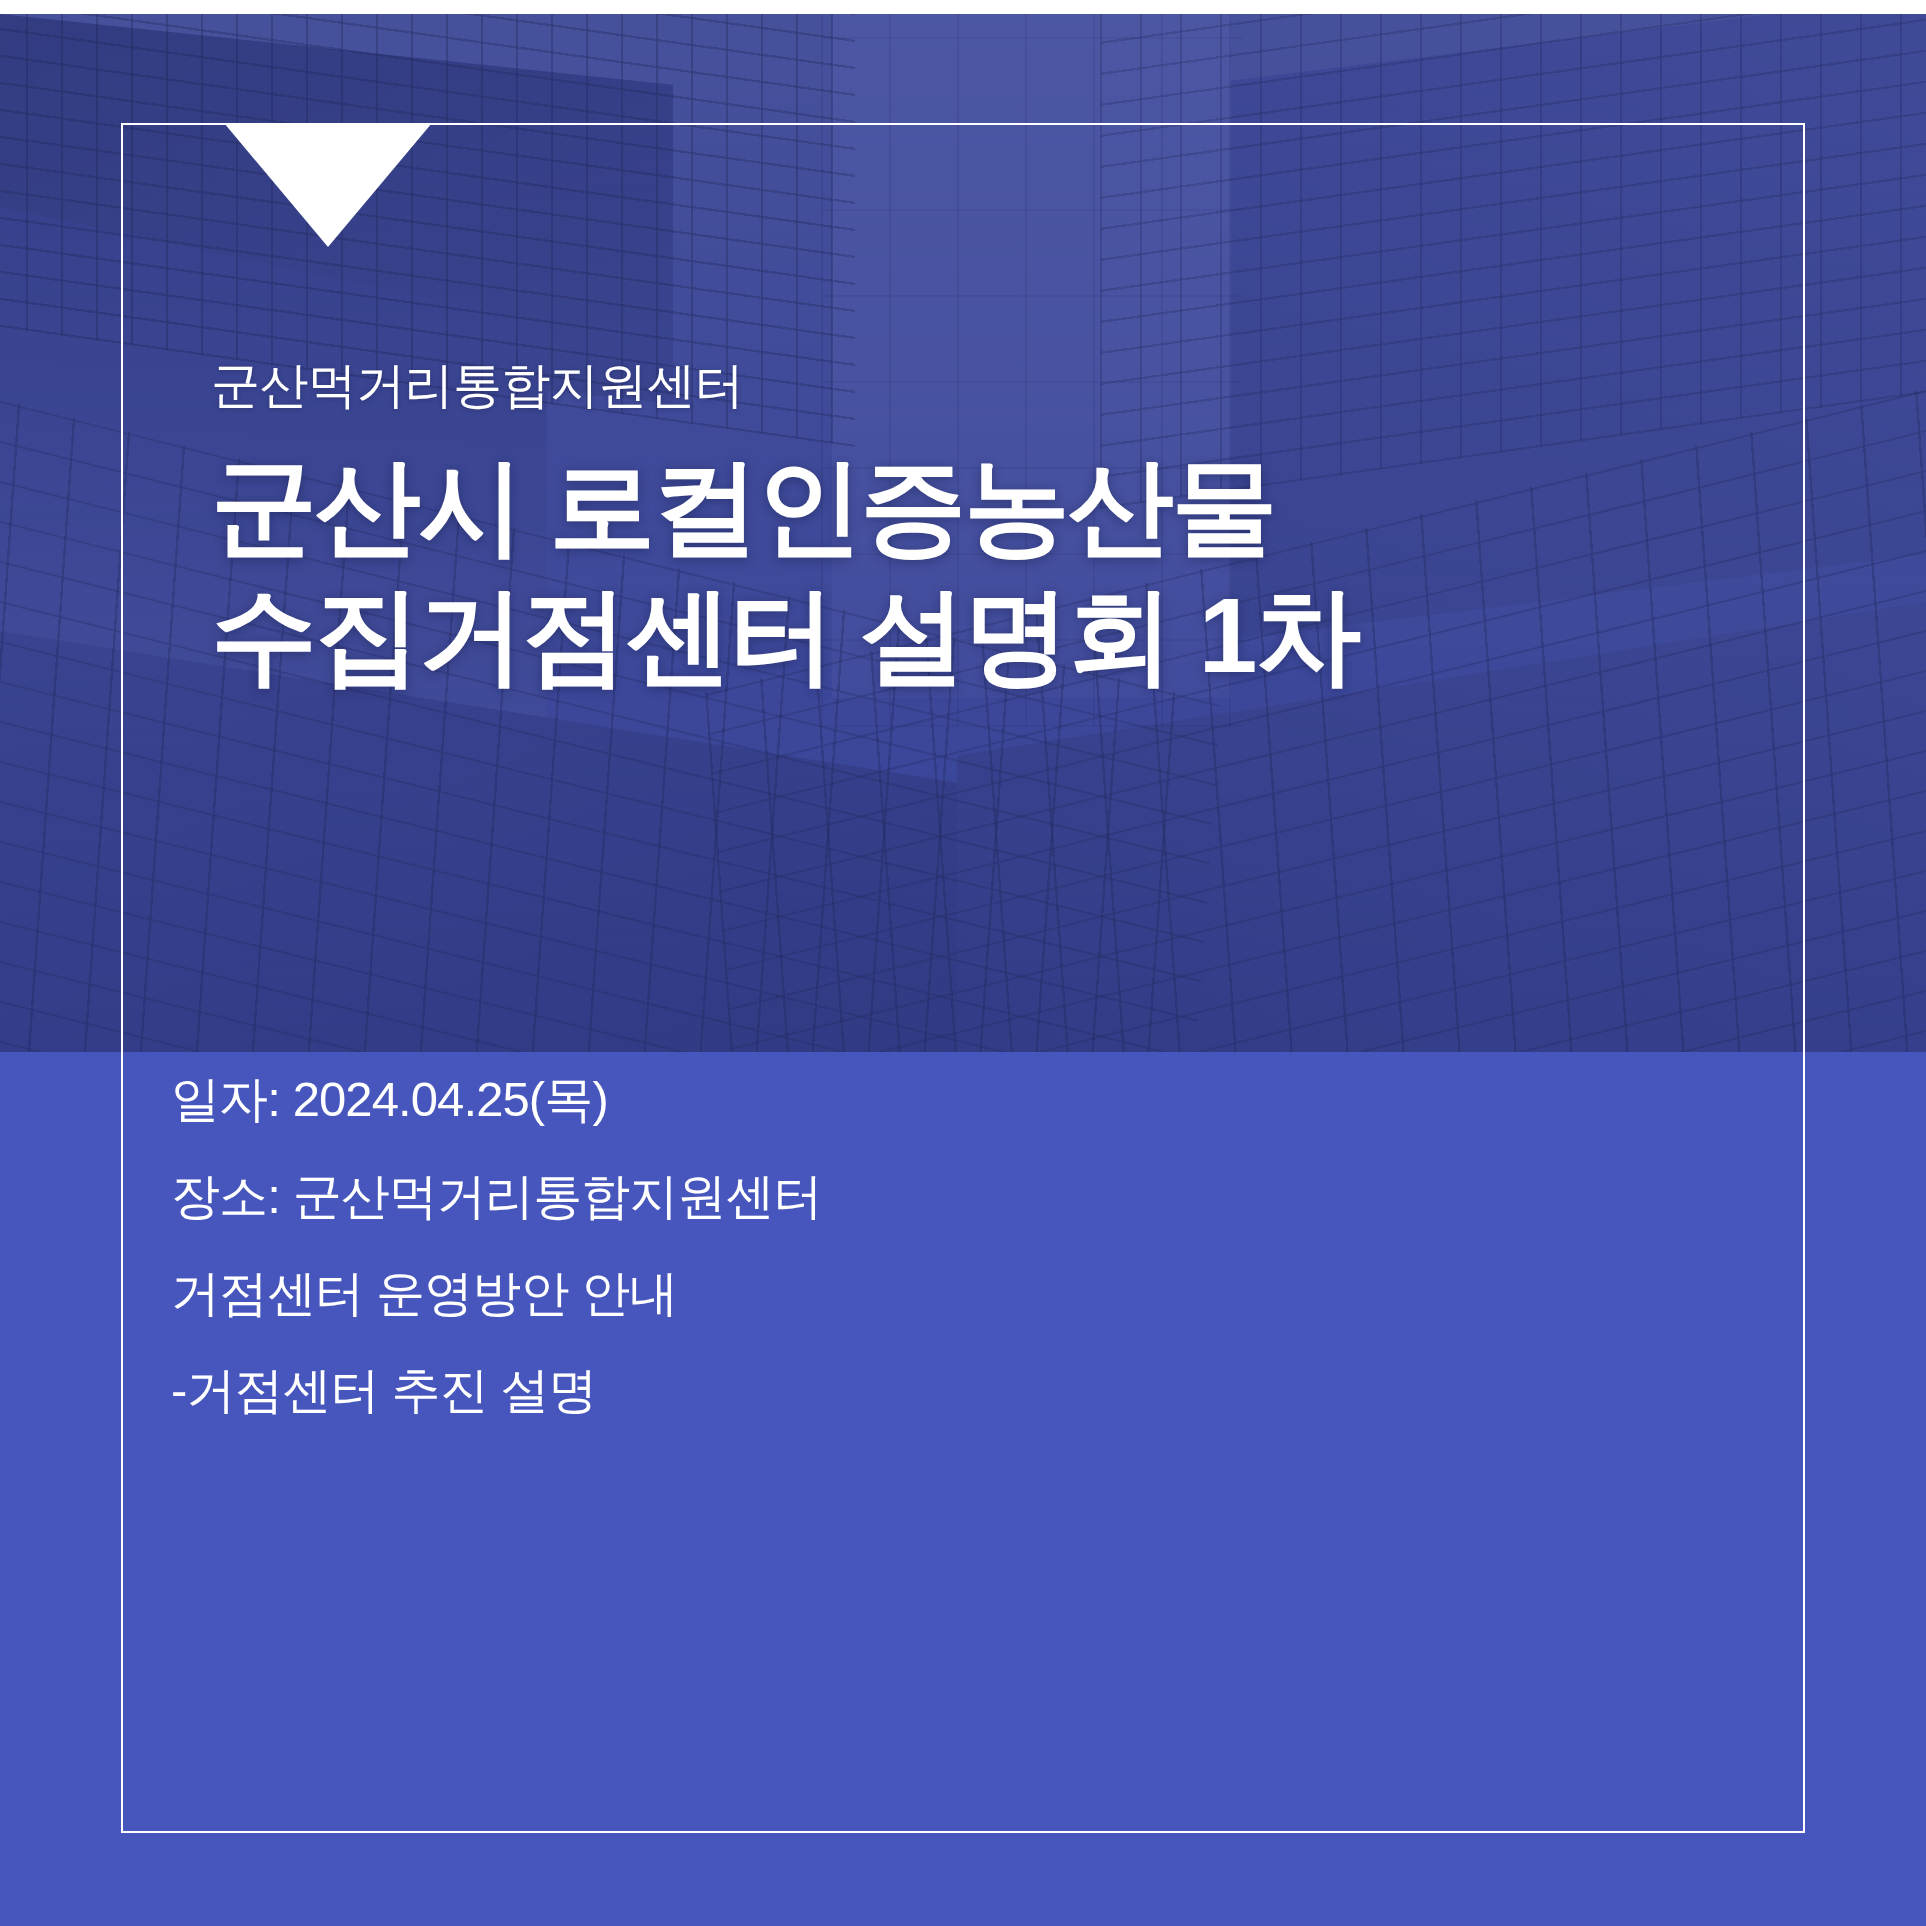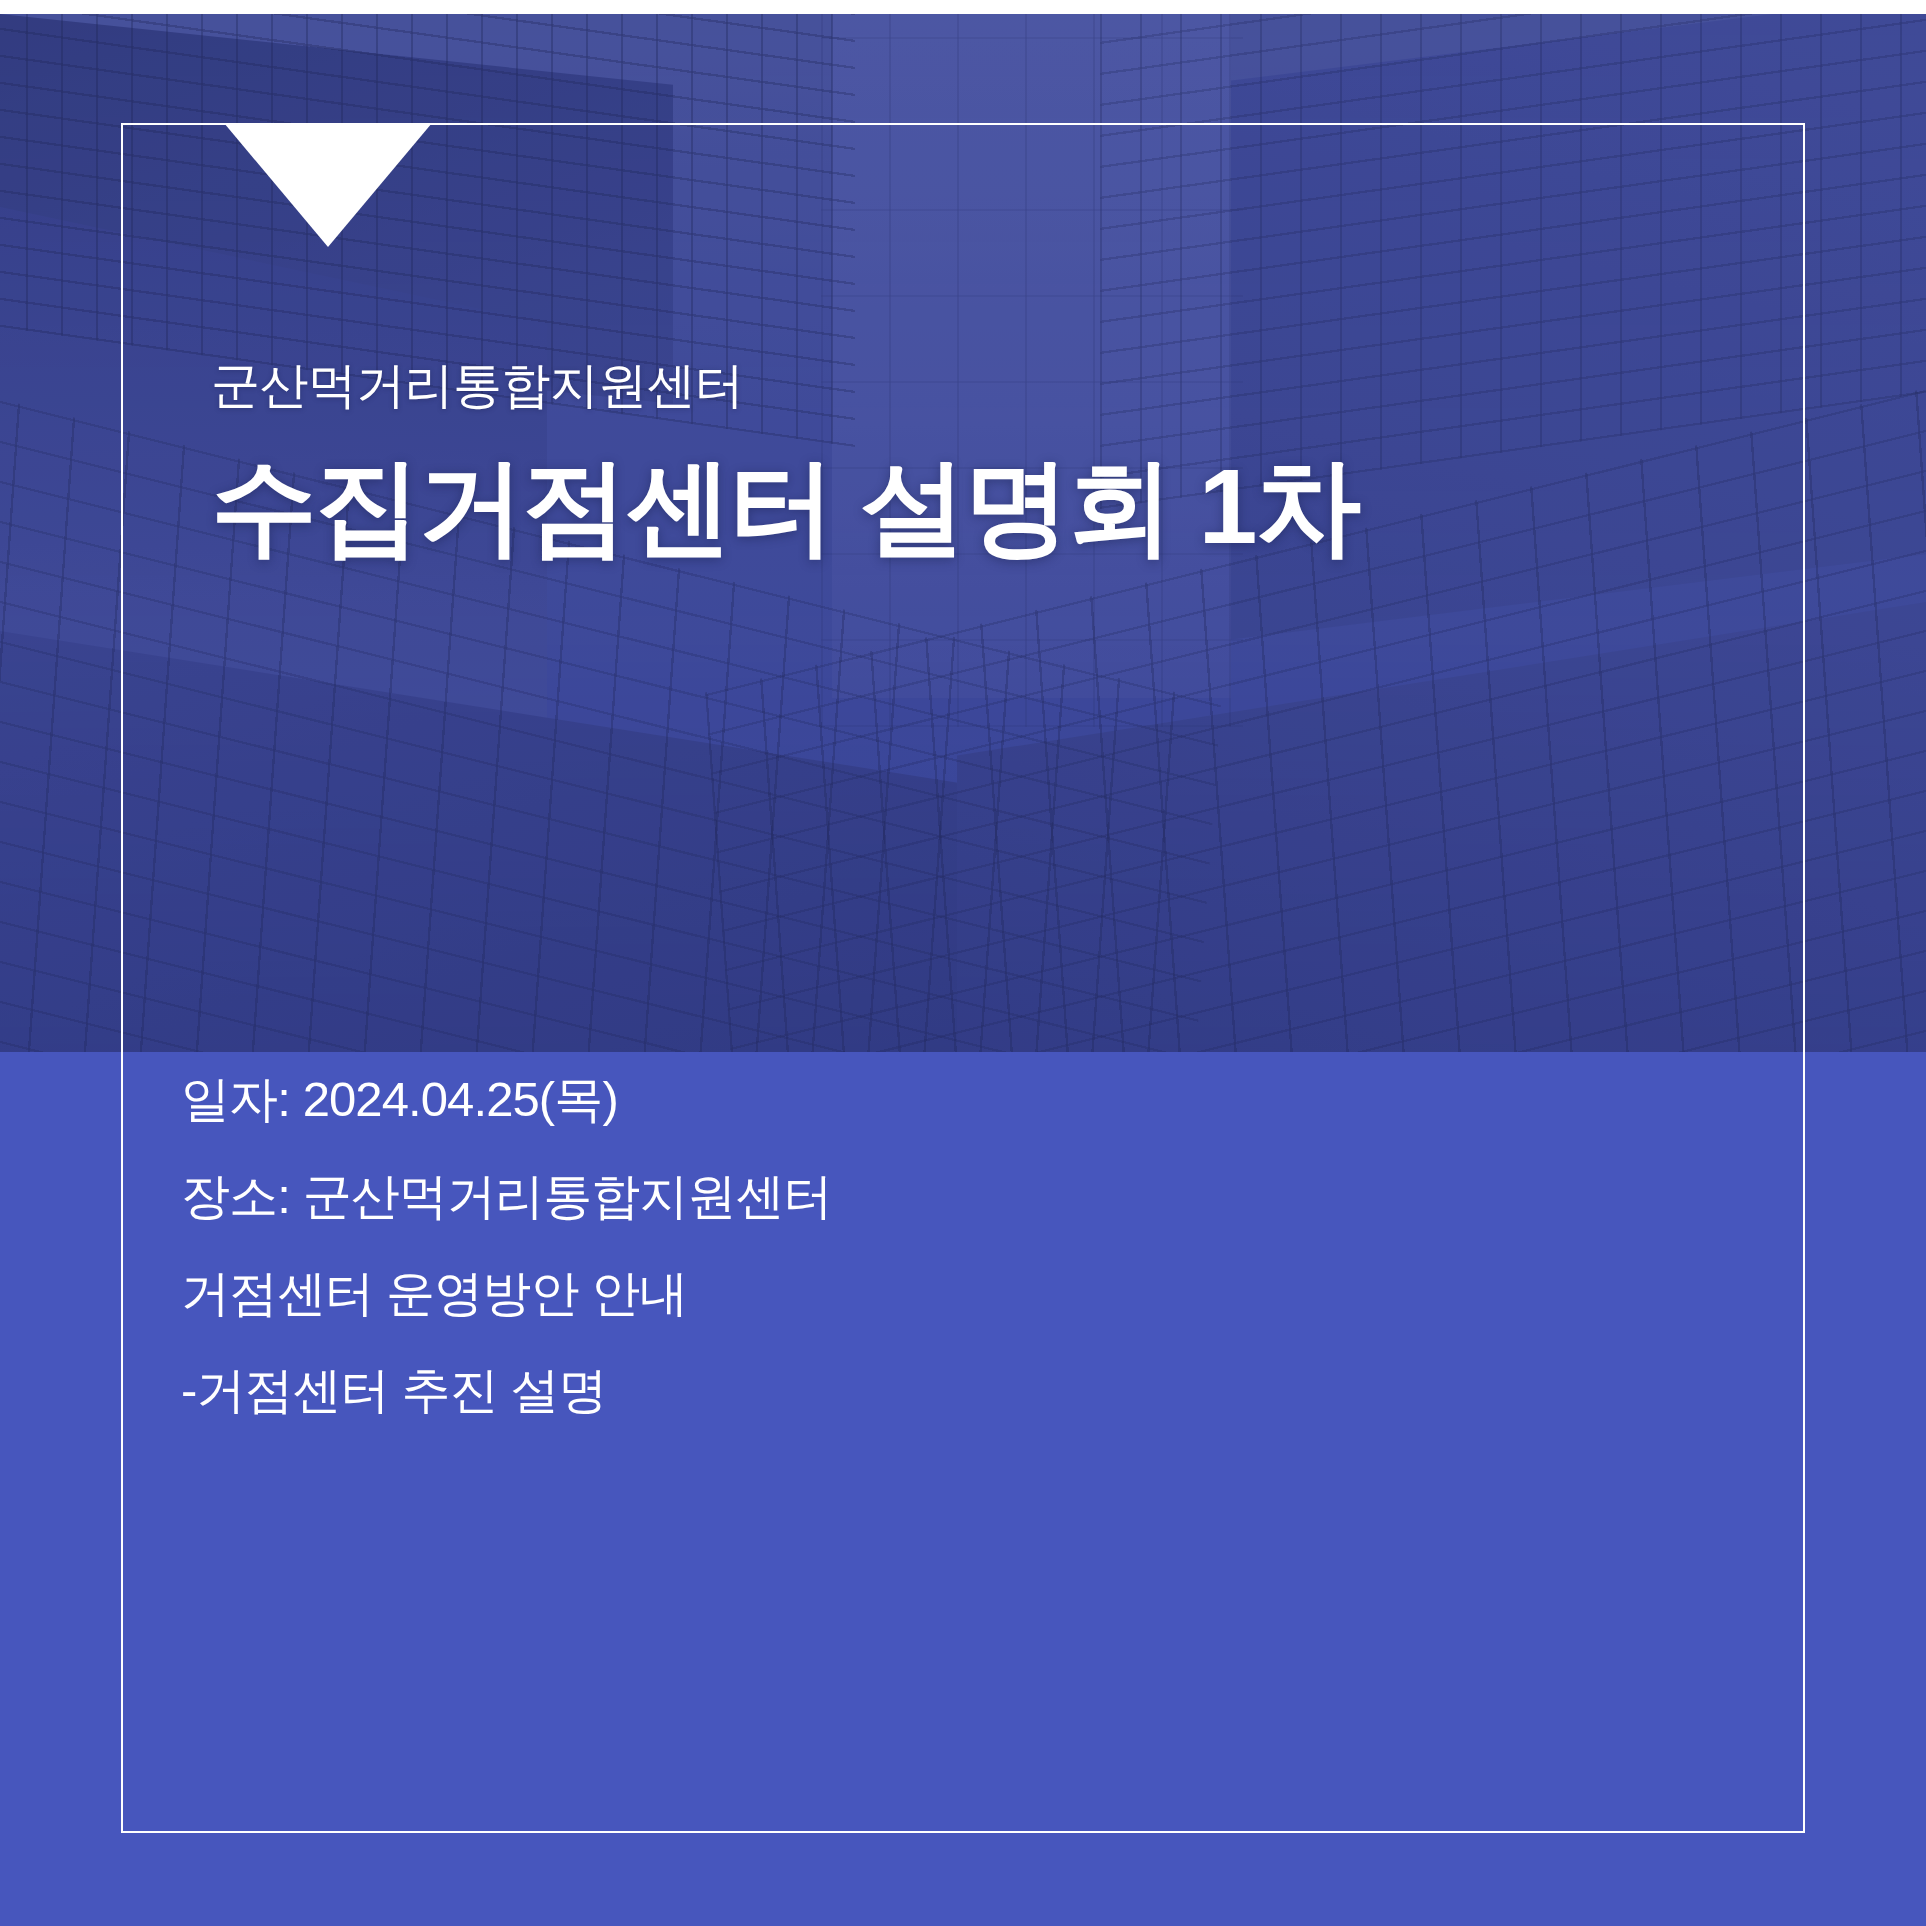--- a/index.html
+++ b/index.html
@@ -199,21 +199,21 @@
     letter-spacing: -2.3px;
     line-height: 1.22;
     margin: 0;
     white-space: nowrap;
     text-shadow: 0 2.3px 10.3px rgba(18,24,66,0.40);
   }
 
   
   .details {
     position: absolute;
-    left: 181px;
+    left: 171px;
     top: 1061px;
     width: 1568px;
     color: #ffffff;
   }
   .detail-row {
     font-size: 49px;
     font-weight: 500;
     line-height: 1.0;
     letter-spacing: -0.9px;
     margin: 0 0 48px 0;
@@ -259,20 +259,21 @@
     <div class="tint2"></div>
   </div>
 
   <div class="bottom-panel"></div>
 
   <div class="frame"></div>
   <div class="notch"></div>
 
   <div class="header-text">
     <p class="eyebrow">군산먹거리통합지원센터</p>
+    <h1 class="title-line">군산시 로컬인증농산물</h1>
     <h1 class="title-line">수집거점센터 설명회 1차</h1>
   </div>
 
   <div class="details">
     <p class="detail-row">일자: 2024.04.25(목)</p>
     <p class="detail-row">장소: 군산먹거리통합지원센터</p>
     <p class="detail-row">거점센터 운영방안 안내</p>
     <p class="detail-row">-거점센터 추진 설명</p>
   </div>
 

